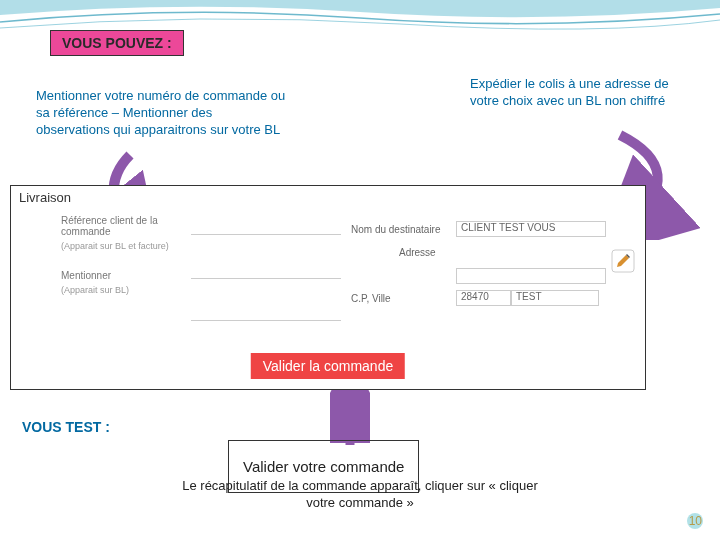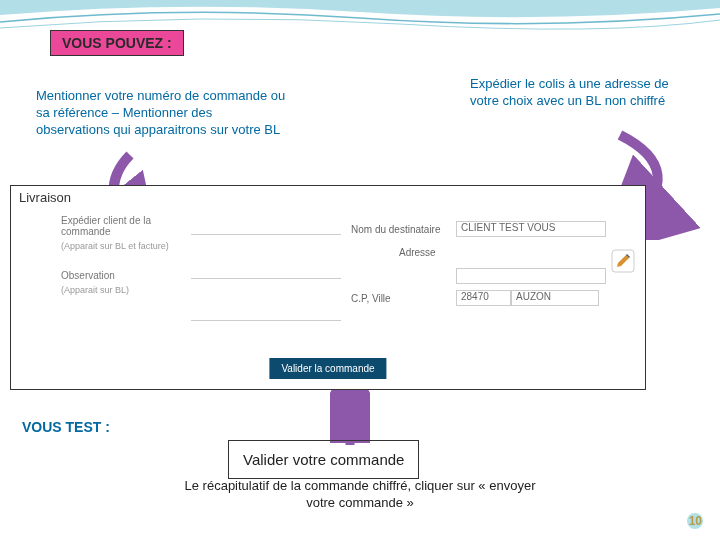--- a/index.html
+++ b/index.html
@@ -18,27 +18,27 @@
   .form-label-l { display: inline-block; width: 130px; font-size: 10px; color: #777; }
   .form-sub { font-size: 9px; color: #999; padding-left: 50px; margin-top: -2px; }
   .form-input-line { display: inline-block; border-bottom: 1px solid #ccc; width: 150px; height: 14px; }
   .form-right-label { display: inline-block; width: 105px; font-size: 10px; color: #666; }
   .form-input-box { display: inline-block; border: 1px solid #ccc; width: 150px; height: 16px; font-size: 10px; color: #666; padding: 0 4px; vertical-align: middle; }
   .form-input-box.sm { width: 55px; }
   .form-input-box.md { width: 88px; }
   
   .pencil-icon { position: absolute; right: 10px; top: 40px; width: 24px; height: 24px; }
   
-  .validate-btn { position: absolute; left: 50%; transform: translateX(-50%); bottom: 10px; background: #0c4a6e; color: #fff; font-size: 10px; padding: 5px 12px; border: none; cursor: pointer; }
+  .validate-btn { position: absolute; left: 50%; transform: translateX(-50%); bottom: 10px; background: #ef4444; color: #fff; font-size: 14px; padding: 5px 12px; border: none; cursor: pointer; }
   
-  .box-validate { position: absolute; border: 1px solid #333; padding: 10px 14px; font-size: 15px; color: #222; }
+  .box-validate { position: absolute; border: 1px solid #333; padding: 17px 14px; font-size: 15px; color: #222; }
   
   .bottom-text { position: absolute; font-size: 13px; color: #222; text-align: center; line-height: 1.3; }
   
-  .page-num { position: absolute; right: 18px; bottom: 12px; font-size: 12px; font-weight: bold; color: #b59b4a; margin-top: 12px; }
+  .page-num { position: absolute; right: 18px; bottom: 12px; font-size: 12px; font-weight: normal; color: #b59b4a; margin-top: 12px; }
   .page-num::before { content: ""; position: absolute; width: 16px; height: 16px; border-radius: 50%; background: #3bb3c4; opacity: 0.4; left: -2px; top: -1px; z-index: -1; }
   
   .arrow-svg { position: absolute; }
 </style>
 </head>
 <body>
 
 <svg class="wave-bg" viewBox="0 0 720 60" preserveAspectRatio="none">
   <path d="M0,15 Q180,0 360,12 T720,8 L720,0 L0,0 Z" fill="#7ec8d8" opacity="0.6"></path>
   <path d="M0,22 Q180,5 360,18 T720,14" fill="none" stroke="#4aa8c0" stroke-width="1.5" opacity="0.8"></path>
@@ -77,25 +77,25 @@
     </defs>
   <path d="M20,55 L20,8" fill="none" stroke="#7a3c9c" stroke-width="9" opacity="0.85" marker-end="url(#ah3)"></path>
 </svg>
 
 <div class="form-panel">
   <div class="form-title">Livraison</div>
 
   <div style="display:flex;">
     <div style="width:360px;">
       <div class="form-row">
-        <div class="form-left"><span class="form-label-l">Expédier client de la commande</span><span class="form-input-line"></span></div>
+        <div class="form-left"><span class="form-label-l">Référence client de la commande</span><span class="form-input-line"></span></div>
       </div>
       <div class="form-sub">(Apparait sur BL et facture)</div>
       <div class="form-row" style="margin-top:14px;">
-        <div class="form-left"><span class="form-label-l">Observation</span><span class="form-input-line"></span></div>
+        <div class="form-left"><span class="form-label-l">Mentionner</span><span class="form-input-line"></span></div>
       </div>
       <div class="form-sub">(Apparait sur BL)</div>
       <div class="form-row" style="margin-top:12px;">
         <div class="form-left"><span class="form-label-l"></span><span class="form-input-line"></span></div>
       </div>
     </div>
     <div style="width:320px; position:relative; padding-top:6px;">
       <div class="form-row">
           <span class="form-right-label">Nom du destinataire</span>
           <span class="form-input-box">CLIENT TEST VOUS</span>
@@ -103,32 +103,32 @@
       <div class="form-row" style="margin-top:10px;margin-left:48px;">
           <span class="form-right-label">Adresse</span>
         </div>
       <div class="form-row" style="margin-top:10px;">
           <span class="form-right-label"></span>
           <span class="form-input-box"></span>
         </div>
       <div class="form-row" style="">
           <span class="form-right-label">C.P, Ville</span>
           <span class="form-input-box sm">28470</span> 
-          <span class="form-input-box md">AUZON</span>
+          <span class="form-input-box md">TEST</span>
         </div>
       <svg class="pencil-icon" viewBox="0 0 24 24">
           <rect x="1" y="1" width="22" height="22" rx="3" fill="#fff" stroke="#ccc"></rect>
           <path d="M6,18 L7,14 L15,6 L18,9 L10,17 Z" fill="#d89030"></path>
           <path d="M15,6 L18,9 L19,8 L16,5 Z" fill="#555"></path>
         </svg>
     </div>
   </div>
 
   <button class="validate-btn">Valider la commande</button>
 </div>
 
 <div class="callout" style="left:22px; top:418px; font-weight:bold; font-size:14px;">VOUS TEST :</div>
 
 <div class="box-validate" style="left:228px; top:440px;">Valider votre commande</div>
 
-<div class="bottom-text" style="left:170px; top:478px; width:380px;">Le récapitulatif de la commande chiffré, cliquer sur « envoyer votre commande »</div>
+<div class="bottom-text" style="left:170px; top:478px; width:380px;">Le récapitulatif de la commande apparaît, cliquer sur « cliquer votre commande »</div>
 
 <div class="page-num">10</div>
 
 </body></html>

